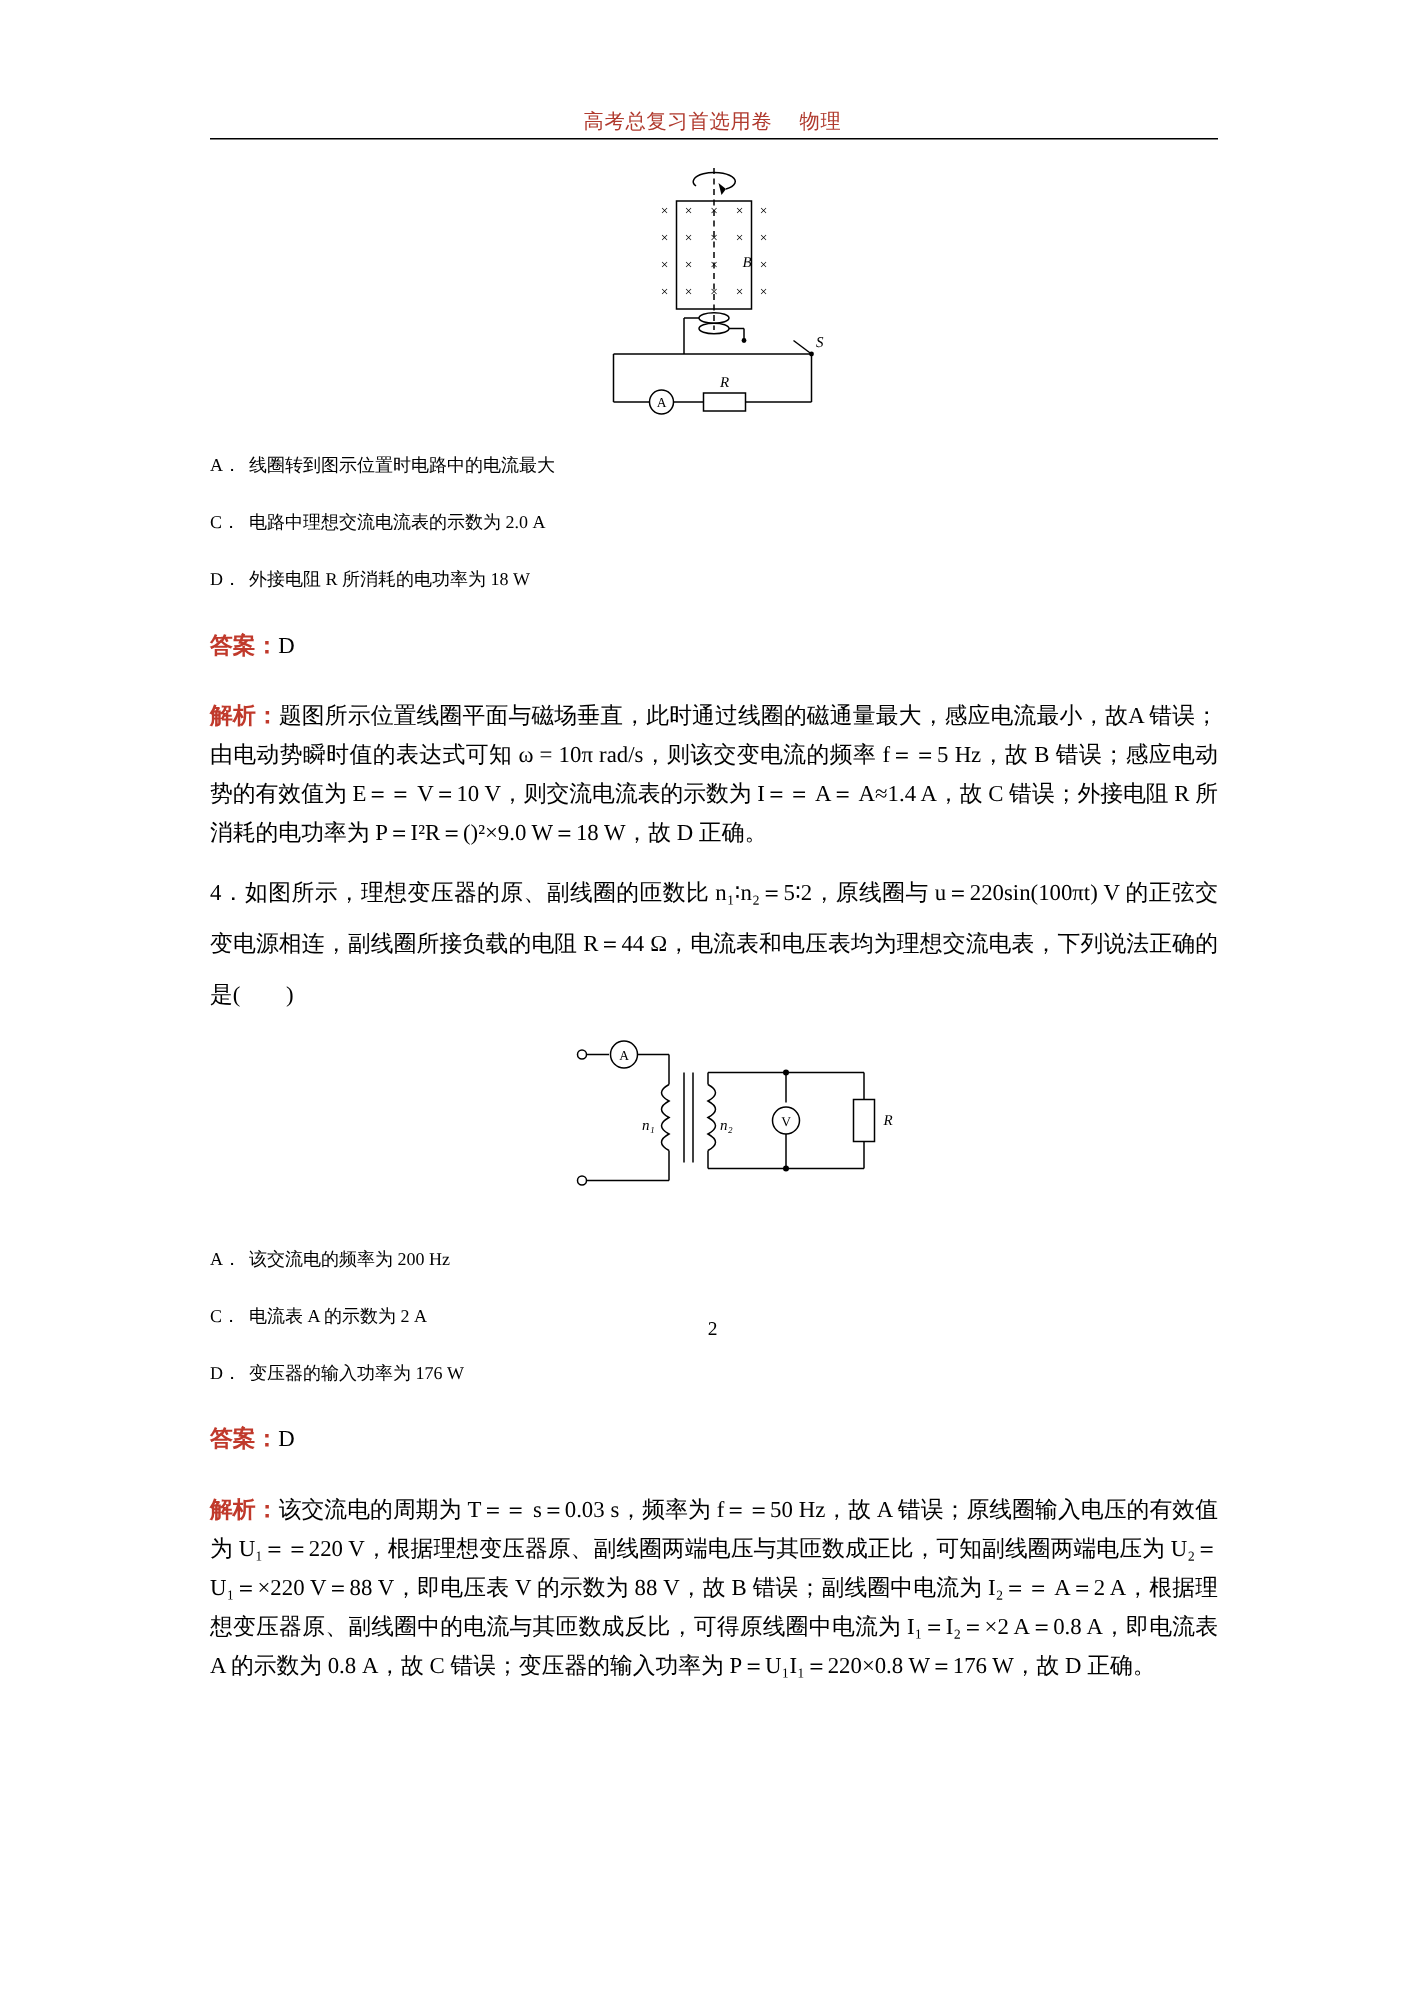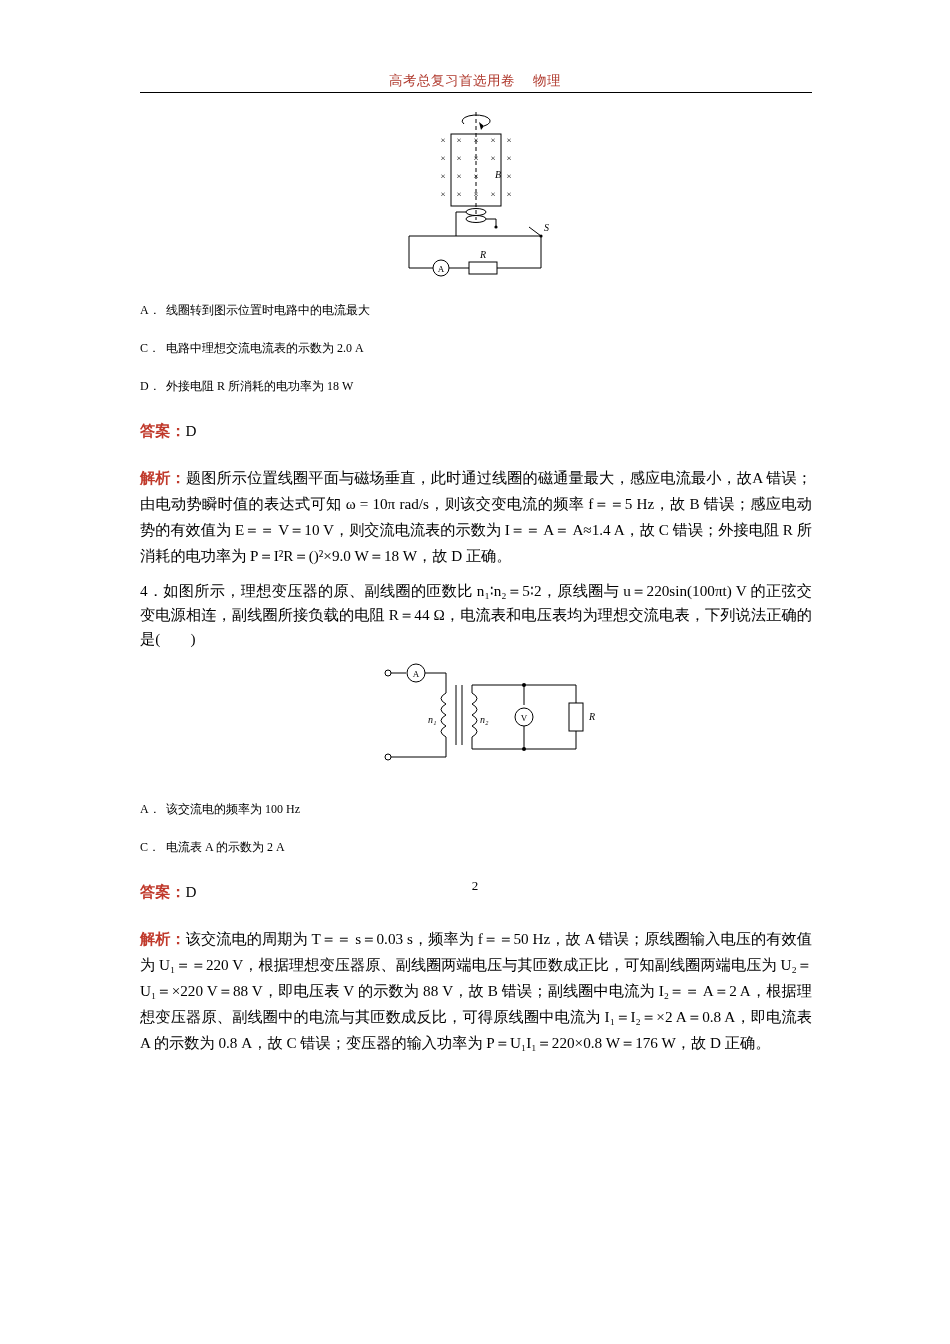--- a/index.html
+++ b/index.html
@@ -62,21 +62,21 @@
     font-weight: bold;
   }
   .block {
     margin: 21px 0 10px 0;
     font-size: 15.2px;
     line-height: 26px;
     text-align: justify;
   }
   .qnum {
     font-size: 15.2px;
-    line-height: 24px;
+    line-height: 34px;
     text-align: justify;
     margin: 6px 0 6px 0;
   }
   .figure1 {
     margin: 4px 0 10px 0;
     height: 175px;
     position: relative;
   }
   .figure2 {
     margin: 6px 0 10px 0;
@@ -231,25 +231,28 @@
           <line x1="230" y1="74" x2="230" y2="92" stroke="#000" stroke-width="1"></line>
           <text x="243" y="63" font-family="Liberation Serif, serif" font-style="italic" font-size="10">R</text>
 
           <text x="82" y="66" font-family="Liberation Serif, serif" font-style="italic" font-size="10">n₁</text>
           <text x="134" y="66" font-family="Liberation Serif, serif" font-style="italic" font-size="10">n₂</text>
         </svg>
       </div>
     </div>
 
     <div class="opt">
-      <span class="tag">A．</span><span>该交流电的频率为 100 Hz</span>
+      <span class="tag">A．</span><span>该交流电的频率为 200 Hz</span>
     </div>
     <div class="opt">
       <span class="tag">C．</span><span>电流表 A 的示数为 2 A</span>
     </div>
+    <div class="opt">
+      <span class="tag">D．</span><span>变压器的输入功率为 176 W</span>
+    </div>
 
     <div class="block">
       <span class="ans-label">答案：</span><span>D</span>
     </div>
 
     <div class="block">
       <span class="exp-label">解析：</span><span>该交流电的周期为 T＝＝ s＝0.03 s，频率为 f＝＝50 Hz，故 A 错误；原线圈输入电压的有效值为 U₁＝＝220 V，根据理想变压器原、副线圈两端电压与其匝数成正比，可知副线圈两端电压为 U₂＝U₁＝×220 V＝88 V，即电压表 V 的示数为 88 V，故 B 错误；副线圈中电流为 I₂＝＝ A＝2 A，根据理想变压器原、副线圈中的电流与其匝数成反比，可得原线圈中电流为 I₁＝I₂＝×2 A＝0.8 A，即电流表 A 的示数为 0.8 A，故 C 错误；变压器的输入功率为 P＝U₁I₁＝220×0.8 W＝176 W，故 D 正确。</span>
     </div>
 
 

